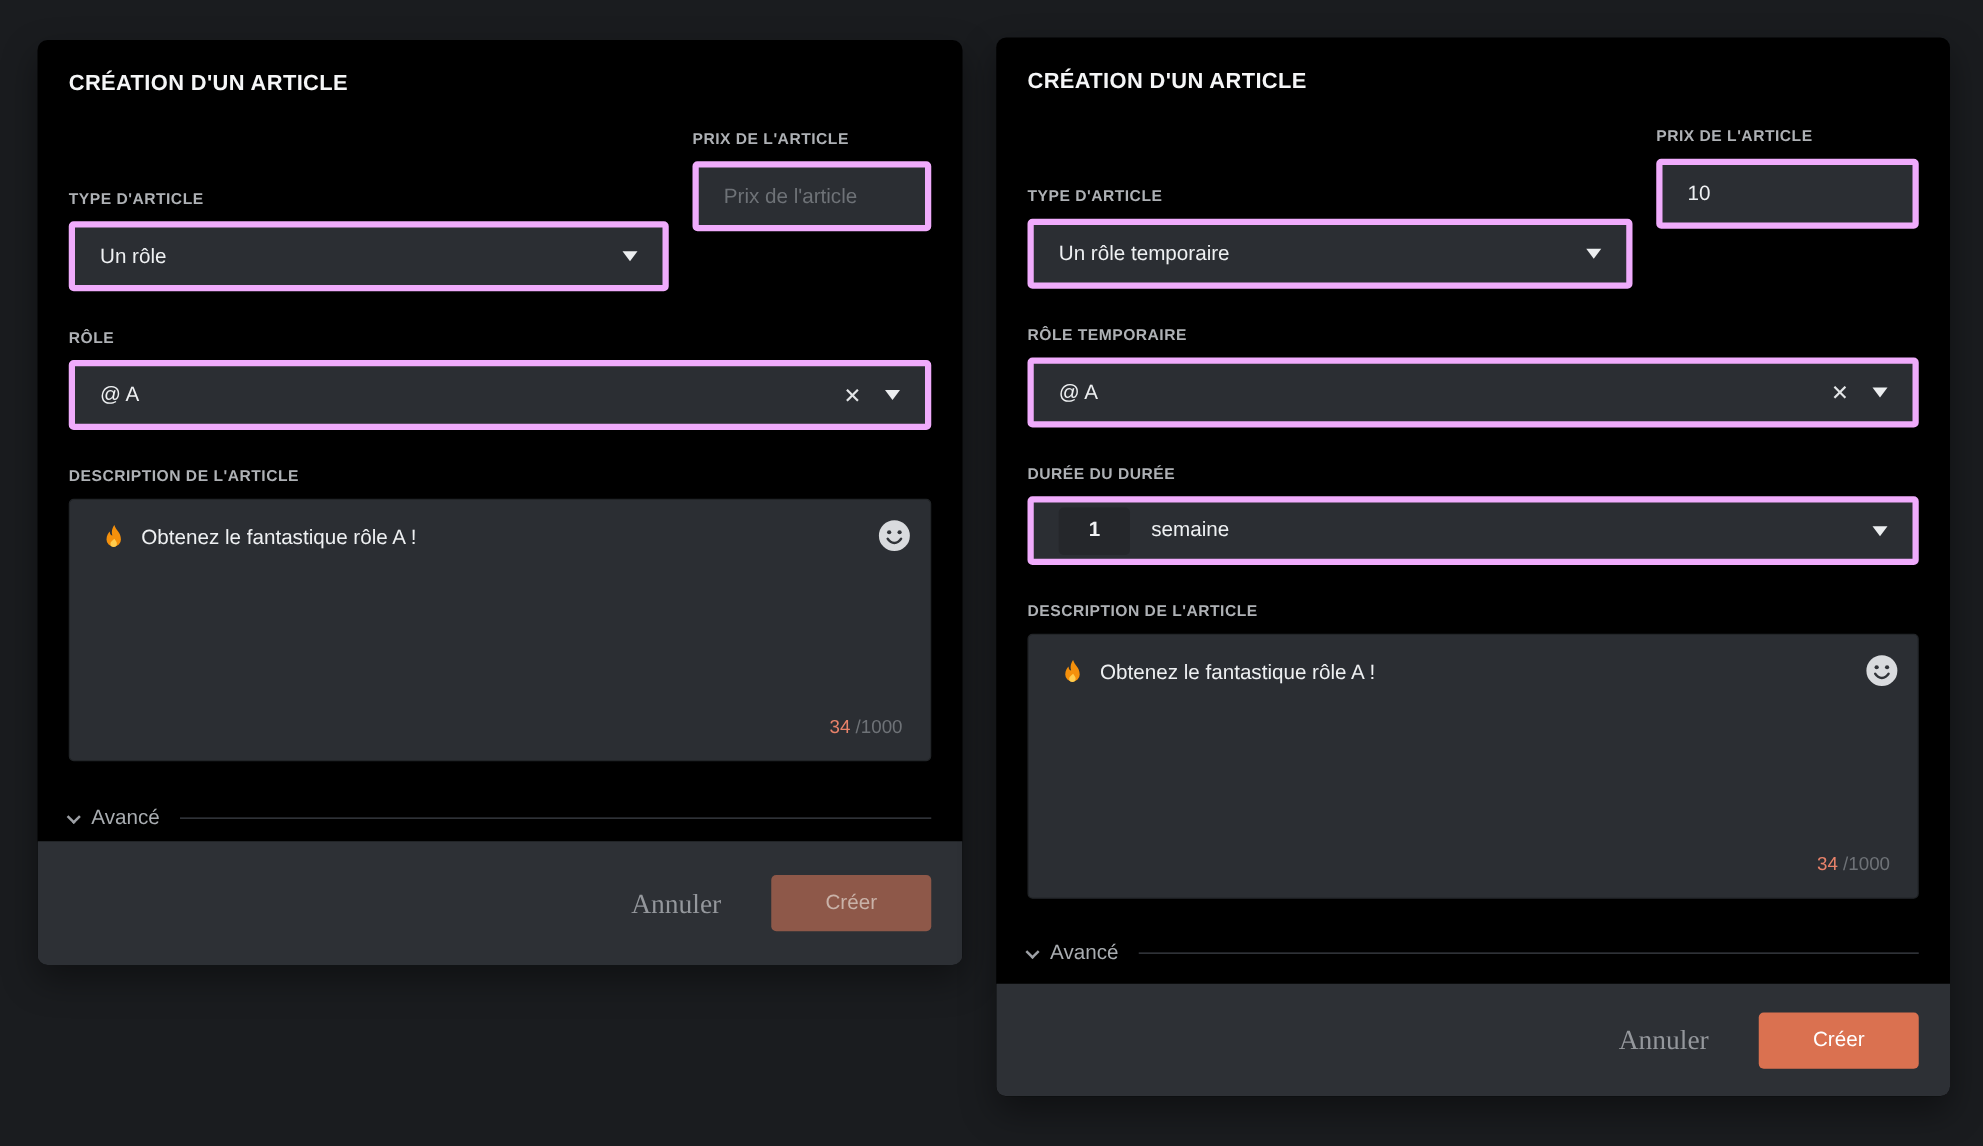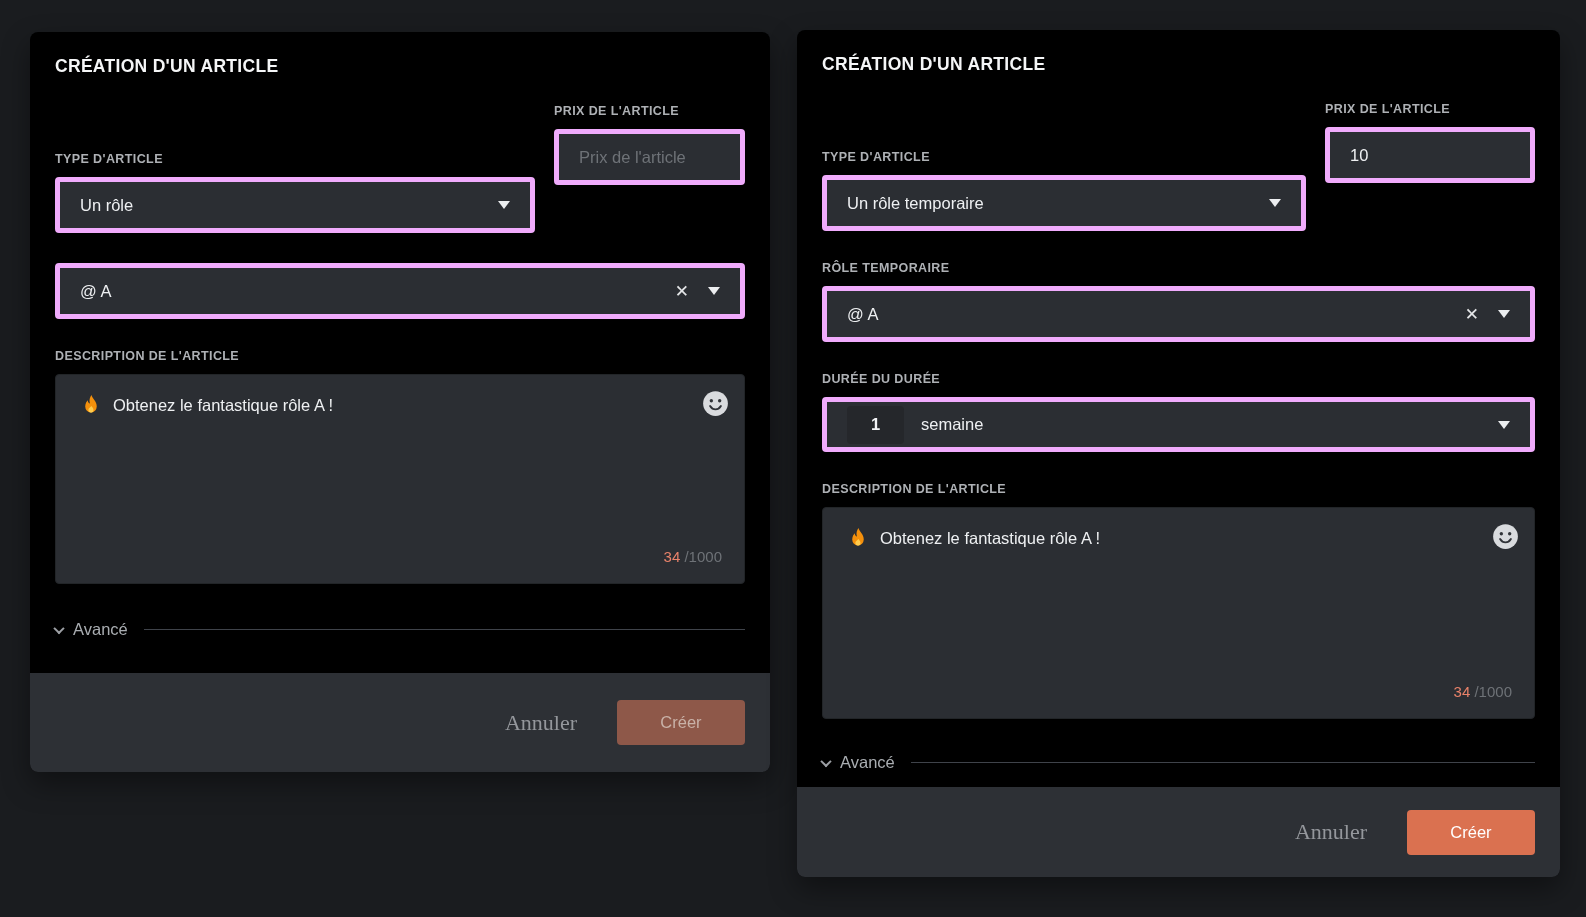--- a/index.html
+++ b/index.html
@@ -119,20 +119,21 @@
           <span class="caret"></span>
         </div>
       </div>
       <div class="w-price-left">
         <label class="field-label">PRIX DE L'ARTICLE</label>
         <input class="control" type="text" placeholder="Prix de l'article" style="">
       </div>
     </div>
 
     <div class="fgroup">
+      <label class="field-label">RÔLE</label>
       <div class="control select">
         <span>@ A</span>
         <span class="select-icons">
           <span class="clear-x">✕</span>
           <span class="caret"></span>
         </span>
       </div>
     </div>
 
     <div class="fgroup">

